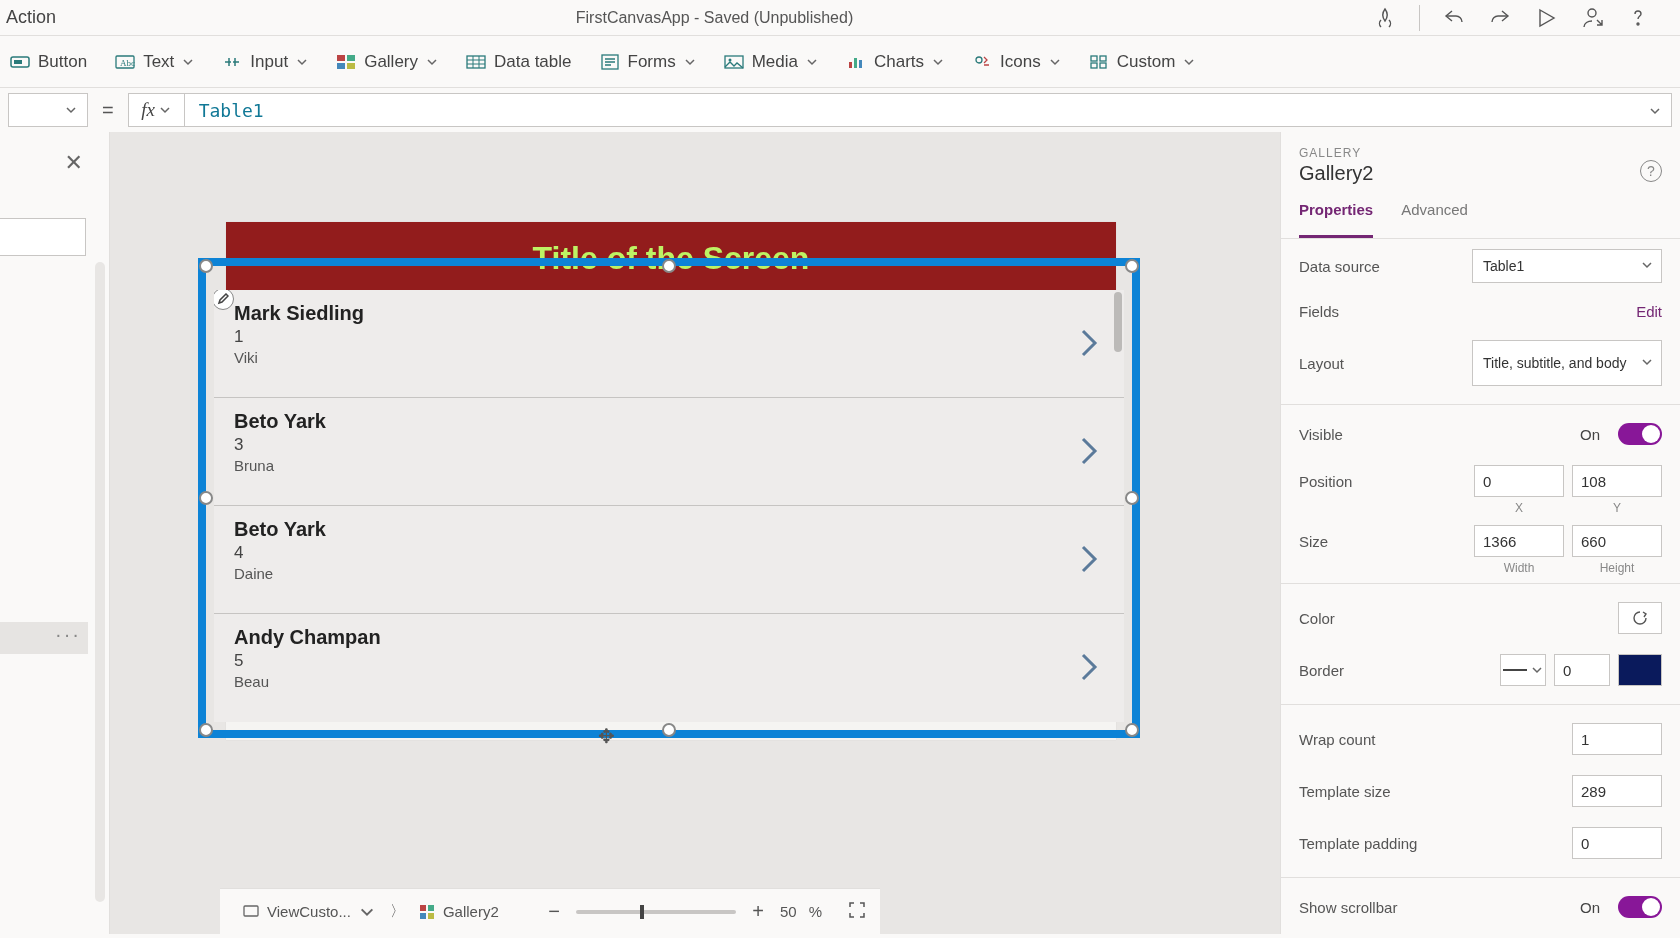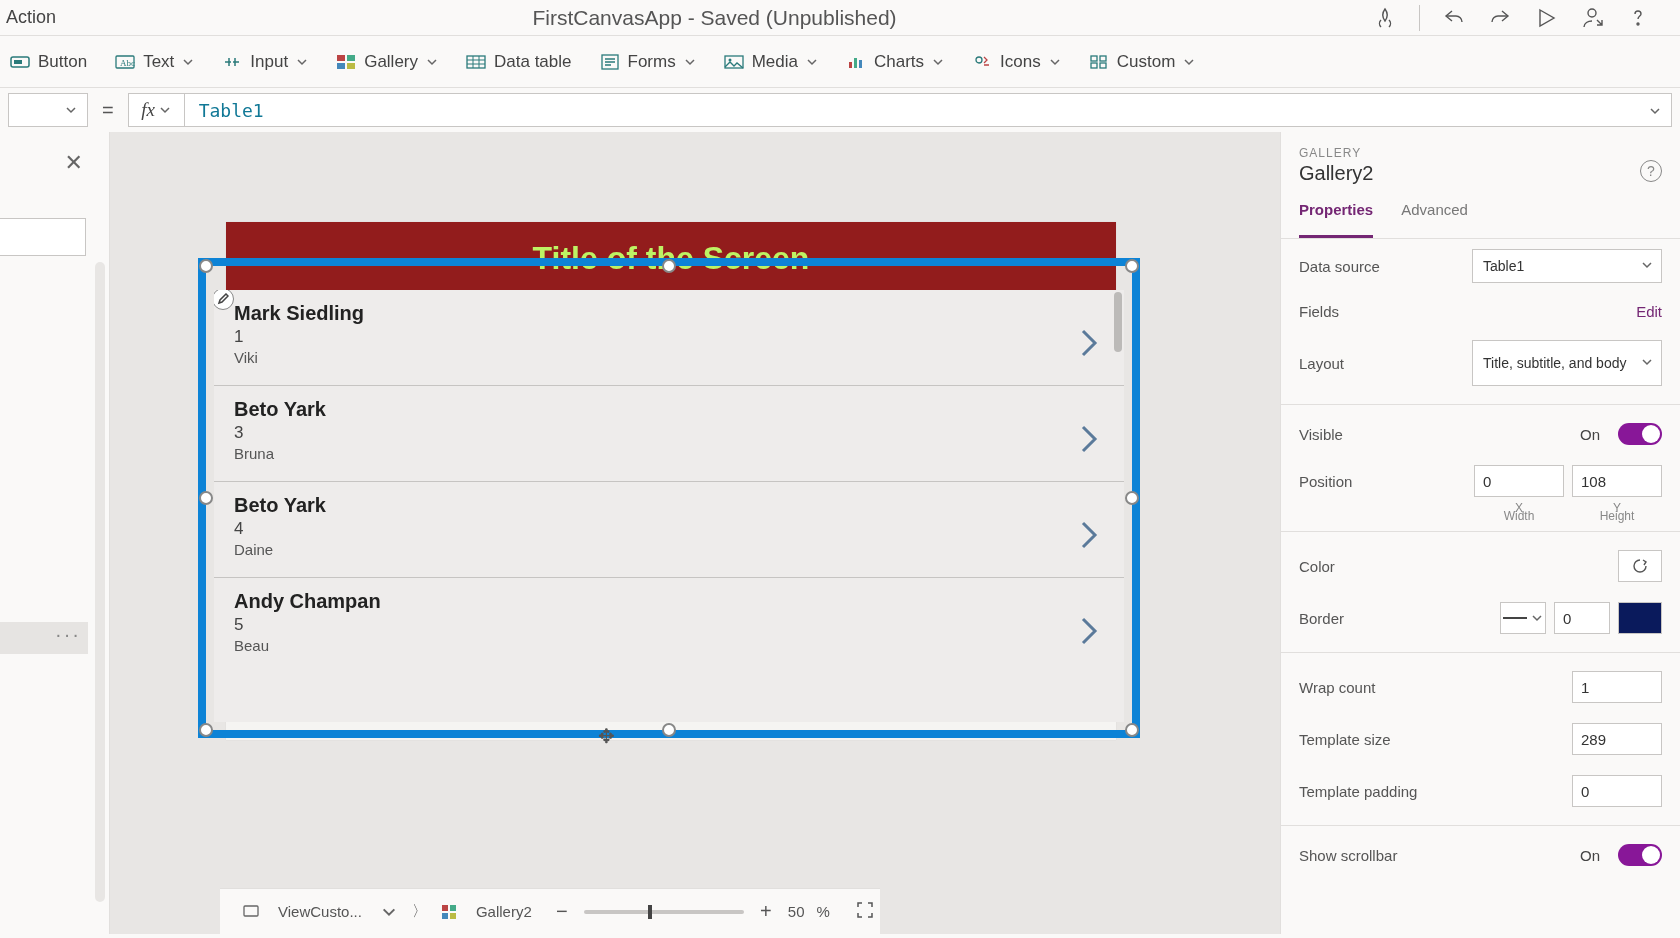--- a/index.html
+++ b/index.html
@@ -14,21 +14,21 @@
   }
   
   .titlebar {
     height: 36px;
     border-bottom: 1px solid #e1dfdd;
     display: flex;
     align-items: center;
     background: #faf9f8;
   }
   .titlebar .action-label { padding-left: 6px; font-size: 18px; color: #444; }
-  .titlebar .center { flex: 1; text-align: center; font-size: 21px; color: #555; }
+  .titlebar .center { flex: 1; text-align: center; font-size: 16px; color: #555; }
   .titlebar .right { display: flex; align-items: center; gap: 22px; padding-right: 30px; }
   .titlebar .divider { width: 1px; height: 26px; background: #c8c6c4; }
   .tb-icon { width: 24px; height: 24px; display: flex; align-items: center; justify-content: center; cursor: pointer; }
   .tb-icon svg { stroke: #555; fill: none; stroke-width: 1.4; }
   
   .ribbon {
     height: 52px;
     border-bottom: 1px solid #e1dfdd;
     display: flex;
     align-items: center;
@@ -159,21 +159,21 @@
   .gallery-body {
     position: absolute;
     left: 8px; right: 8px; top: 24px; bottom: 8px;
     background: #eeeceb;
     overflow: hidden;
   }
   .grow {
     border-bottom: 1px solid #c6c4c2;
     padding: 12px 20px 10px 20px;
     position: relative;
-    height: 96px;
+    height: 108px;
   }
   .grow .title { font-size: 20px; font-weight: 600; color: #222; }
   .grow .sub { font-size: 17px; color: #444; margin-top: 2px; }
   .grow .body { font-size: 15px; color: #555; margin-top: 2px; }
   .grow .chevr {
     position: absolute; right: 26px; top: 38px;
     width: 18px;
   }
   .grow .chevr svg { stroke: #5b7a9a; stroke-width: 2; fill: none; }
   .editpencil {
@@ -247,21 +247,21 @@
     position: absolute;
     left: 110px; right: 400px; bottom: 0;
     height: 46px;
     border-top: 1px solid #e1dfdd;
     background: #faf9f8;
     display: flex; align-items: center; gap: 6px;
     padding: 0 14px;
     color: #555;
   }
   .crumb {
-    display: flex; align-items: center; gap: 19px;
+    display: flex; align-items: center; gap: 8px;
     border: 1px solid transparent;
     padding: 4px 8px;
   }
   .crumb.sel { border: none; }
   .crumb svg { width: 16px; height: 16px; }
   .footer .spacer { flex: 1; }
   .zoom { display: flex; align-items: center; gap: 12px; }
   .zslider { width: 160px; height: 4px; background: #c8c6c4; border-radius: 2px; position: relative; }
   .zslider .thumb { position: absolute; left: 40%; top: -5px; width: 4px; height: 14px; background: #444; }
   .zbtn { font-size: 20px; color: #555; cursor: pointer; width: 20px; text-align: center; }
@@ -617,20 +617,31 @@
           </div>
         <div class="numbox">
             <span>108</span>
           </div>
       </div>
     </div>
     <div class="numlabel" style="justify-content:flex-end">
       <span>X</span>
       <span>Y</span>
     </div>
+    <div class="rp-row">
+      <span class="lab">Size</span>
+      <div class="numpair">
+        <div class="numbox">
+            <span>1366</span>
+          </div>
+        <div class="numbox">
+            <span>660</span>
+          </div>
+      </div>
+    </div>
     <div class="numlabel" style="justify-content:flex-end">
       <span>Width</span>
       <span>Height</span>
     </div>
 
     <div class="hr"></div>
 
     <div class="rp-row">
       <span class="lab">Color</span>
       <div class="color-reset">

